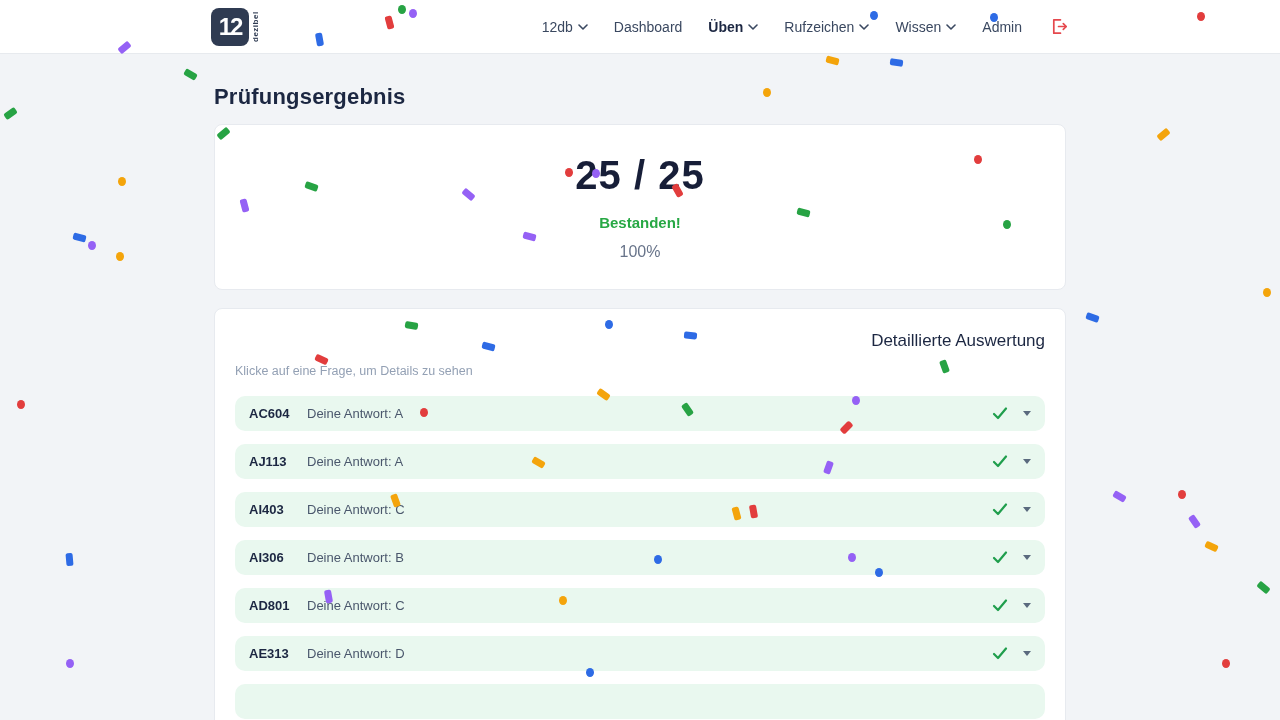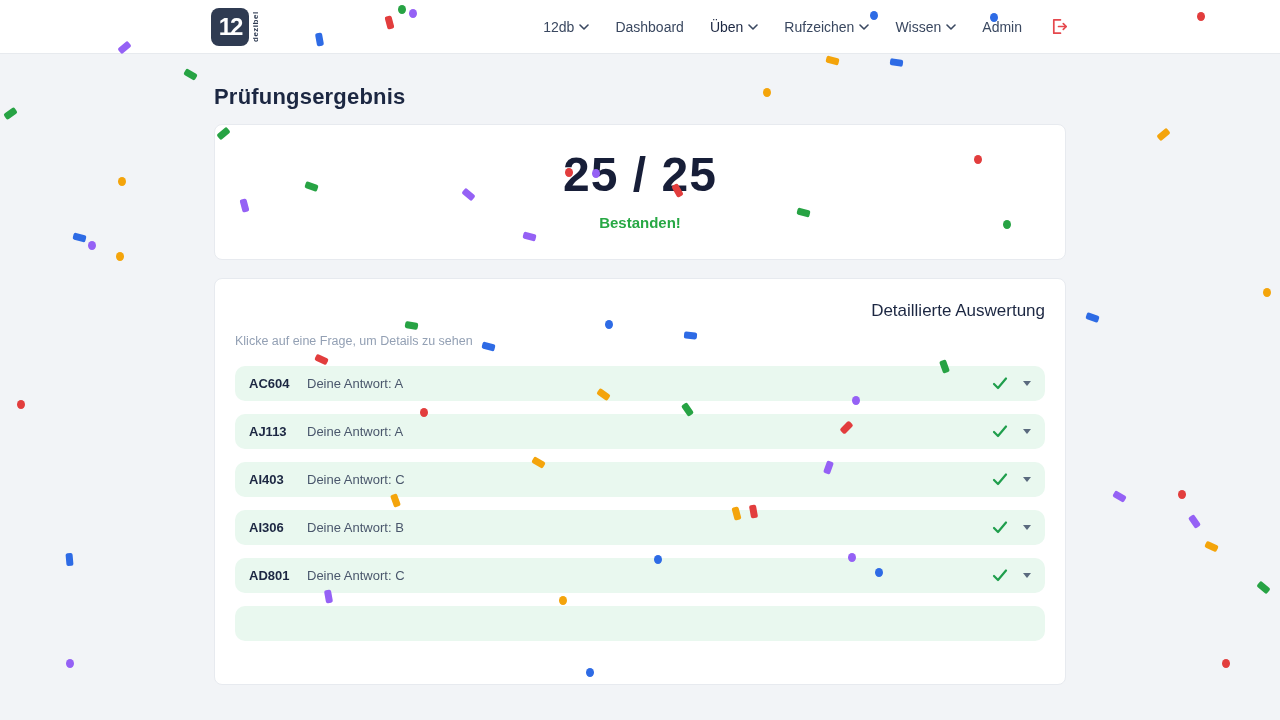--- a/index.html
+++ b/index.html
@@ -54,41 +54,41 @@
     text-align: center;
   }
   .nav-menu { display: flex; align-items: center; gap: 26px; }
   .nav-item {
     display: flex; align-items: center;
     font-size: 14px;
     color: #3a4860;
     cursor: pointer;
     white-space: nowrap;
   }
-  .nav-item.active { font-weight: 400; color: #1c2742; }
+  .nav-item.active { font-weight: 700; color: #1c2742; }
   .nav-item svg { margin-left: 5px; }
   .logout-btn { display: flex; align-items: center; cursor: pointer; margin-left: 2px; }
 
   
   .main { width: 852px; margin: 0 auto; position: relative; z-index: 1; }
   .page-title {
     margin-top: 30px;
     margin-bottom: 14px;
     font-size: 22px;
     font-weight: 800;
     color: #1c2742;
     letter-spacing: 0.2px;
   }
   .card {
     background: #ffffff;
     border: 1px solid #e7eaef;
     border-radius: 8px;
   }
   .result-card { padding: 28px 20px 28px; text-align: center; }
-  .score { font-size: 48px; font-weight: 800; color: #171e38; letter-spacing: 1px; line-height: 44px; }
+  .score { font-size: 40px; font-weight: 800; color: #171e38; letter-spacing: 1px; line-height: 44px; }
   .status { font-size: 15px; font-weight: 800; color: #27a844; margin-top: 17px; }
   .percent { font-size: 16px; color: #68748a; margin-top: 12px; }
   .time { font-size: 13px; color: #8793a7; margin-top: 11px; }
 
   .details-card { margin-top: 18px; padding: 22px 20px 30px; min-height: 400px; }
   .details-title { font-size: 17px; font-weight: 400; color: #1c2742; text-align: right; }
   .details-sub { font-size: 12.5px; color: #93a0b4; margin-top: 13px; margin-bottom: 18px; }
 
   .q-row {
     height: 35px;
@@ -177,20 +177,21 @@
       </div>
     </div>
   </div>
 
   <div class="main">
     <h1 class="page-title">Prüfungsergebnis</h1>
 
     <div class="card result-card">
       <div class="score">25 / 25</div>
       <div class="status">Bestanden!</div>
+      <div class="percent">100%</div>
     </div>
 
     <div class="card details-card">
       <div class="details-title">Detaillierte Auswertung</div>
       <div class="details-sub">Klicke auf eine Frage, um Details zu sehen</div>
       <div>
 
       <div class="q-row">
             <span class="q-code">AC604</span>
             <span class="q-answer">Deine Antwort: A</span>
@@ -223,20 +224,29 @@
             <span class="q-answer">Deine Antwort: B</span>
             <span class="q-spacer"></span>
             <svg width="16" height="15" viewBox="0 0 16 15" fill="none" stroke="#1f9e4c" stroke-width="2.2" stroke-linecap="round" stroke-linejoin="round">
               <path d="M2 8 L6 12 L14 2.5"></path>
             </svg>
             <span class="caret"></span>
           </div>
           <div class="q-row">
             <span class="q-code">AD801</span>
             <span class="q-answer">Deine Antwort: C</span>
+            <span class="q-spacer"></span>
+            <svg width="16" height="15" viewBox="0 0 16 15" fill="none" stroke="#1f9e4c" stroke-width="2.2" stroke-linecap="round" stroke-linejoin="round">
+              <path d="M2 8 L6 12 L14 2.5"></path>
+            </svg>
+            <span class="caret"></span>
+          </div>
+          <div class="q-row">
+            <span class="q-code">AE313</span>
+            <span class="q-answer">Deine Antwort: D</span>
             <span class="q-spacer"></span>
             <svg width="16" height="15" viewBox="0 0 16 15" fill="none" stroke="#1f9e4c" stroke-width="2.2" stroke-linecap="round" stroke-linejoin="round">
               <path d="M2 8 L6 12 L14 2.5"></path>
             </svg>
             <span class="caret"></span>
           </div>
           <div class="q-row"></div>
         </div>
     </div>
   </div>

